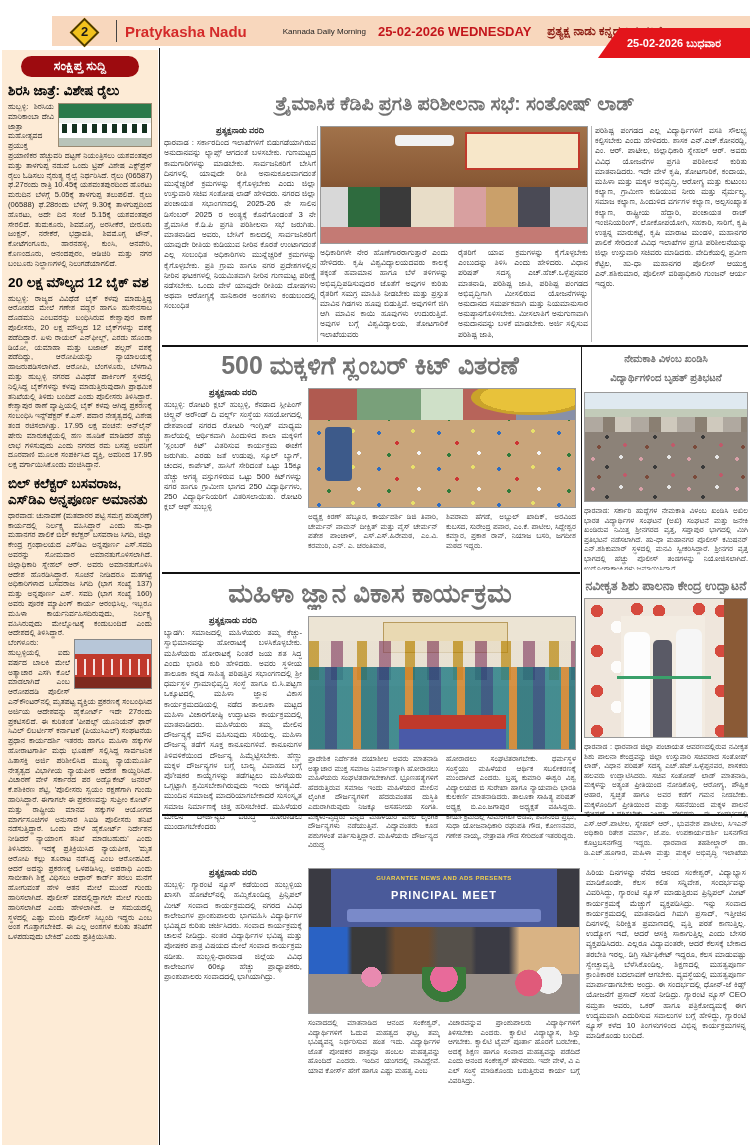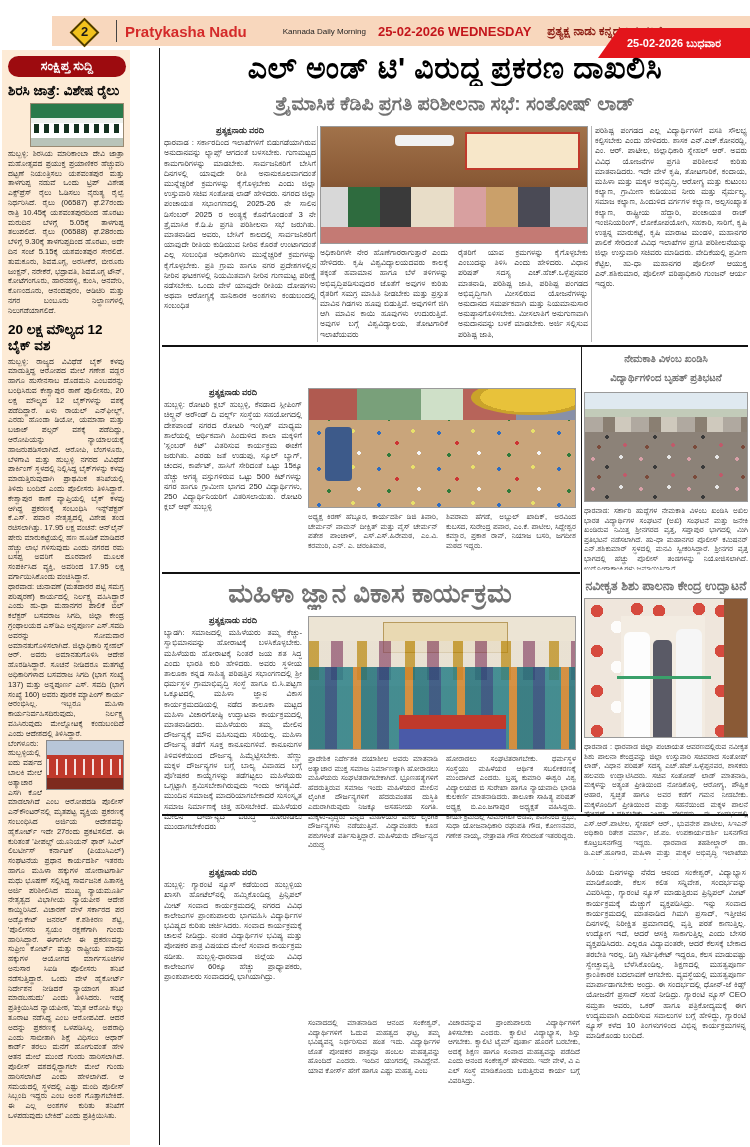--- a/index.html
+++ b/index.html
@@ -15,21 +15,21 @@
             justify-content:center;font-weight:bold;font-size:13px;color:#1a1a1a;}
   .mast-divider{width:1px;height:22px;background:#444;margin:0 8px 0 4px;}
   #mast-title{font-weight:bold;font-size:15px;color:#d42a2a;white-space:nowrap;}
   #mast-subtitle{font-size:8px;color:#222;margin-left:4px;white-space:nowrap;padding-left:32px;}
   #mast-date-en{font-weight:bold;font-size:13px;color:#c3161c;margin-left:12px;white-space:nowrap;}
   #mast-tagline{font-weight:bold;font-size:12px;color:#8a1a10;margin-left:16px;white-space:nowrap;}
   #mast-banner{position:absolute;right:0;top:0;height:30px;width:152px;background:#e3151b;
             clip-path:polygon(14% 0,100% 0,100% 100%,0 100%);display:flex;align-items:center;
             justify-content:center;color:#fff;font-weight:bold;font-size:11px;margin-top:12px;}
   
-  #sidebar{position:absolute;left:2px;top:50px;width:128px;height:1095px;background:#fdebd6;
+  #sidebar{position:absolute;left:2px;top:50px;width:156px;height:1095px;background:#fdebd6;
            padding:4px 6px;box-sizing:border-box;}
   #sidebar-pill{width:118px;margin:2px auto 4px auto;background:#9d0b0f;color:#fff;font-weight:bold;
            font-size:12.5px;text-align:center;border-radius:11px;padding:3px 0;}
   .sb-headline{font-weight:bold;font-size:13.5px;line-height:16px;margin:6px 0 3px 0;color:#000;}
   .sb-body{font-size:7.6px;line-height:9.8px;text-align:justify;color:#1d1d1d;}
   #train-graphic{float:right;width:92px;height:42px;margin:1px 0 2px 4px;position:relative;
            background:linear-gradient(180deg,#2a7a4b 0 34%,#eef2ee 34% 46%,#ffffff 46% 82%,#b9c4b9 82% 100%);
            border:1px solid #9a8a72;}
   #train-windows{position:absolute;left:3px;top:48%;width:86px;height:22%;
            background:repeating-linear-gradient(90deg,#14321f 0 5px,transparent 5px 10px);}
@@ -153,33 +153,33 @@
     <div class="sb-body">
       <span id="train-graphic">
           <span id="train-windows"></span>
         </span>
       <span>ಹುಬ್ಬಳ್ಳಿ: ಶಿರಸಿಯ ಮಾರಿಕಾಂಬಾ ದೇವಿ ಜಾತ್ರಾ ಮಹೋತ್ಸವದ ಪ್ರಯುಕ್ತ ಪ್ರಯಾಣಿಕರ ಹೆಚ್ಚುವರಿ ದಟ್ಟಣೆ ನಿಯಂತ್ರಿಸಲು ಯಶವಂತಪುರ ಮತ್ತು ತಾಳಗುಪ್ಪ ನಡುವೆ ಒಂದು ಟ್ರಿಪ್ ವಿಶೇಷ ಎಕ್ಸ್‌ಪ್ರೆಸ್ ರೈಲು ಓಡಿಸಲು ನೈರುತ್ಯ ರೈಲ್ವೆ ನಿರ್ಧರಿಸಿದೆ. ರೈಲು (06587) ಫೆ.27ರಂದು ರಾತ್ರಿ 10.45ಕ್ಕೆ ಯಶವಂತಪುರದಿಂದ ಹೊರಟು ಮರುದಿನ ಬೆಳಗ್ಗೆ 5.05ಕ್ಕೆ ತಾಳಗುಪ್ಪ ತಲುಪಲಿದೆ. ರೈಲು (06588) ಫೆ.28ರಂದು ಬೆಳಿಗ್ಗೆ 9.30ಕ್ಕೆ ತಾಳಗುಪ್ಪದಿಂದ ಹೊರಟು, ಅದೇ ದಿನ ಸಂಜೆ 5.15ಕ್ಕೆ ಯಶವಂತಪುರ ಸೇರಲಿದೆ. ತುಮಕೂರು, ಶಿವಮೊಗ್ಗ, ಅರಸೀಕೆರೆ, ಬೀರೂರು ಜಂಕ್ಷನ್, ನರೇಕೆರೆ, ಭದ್ರಾವತಿ, ಶಿವಮೊಗ್ಗ ಟೌನ್, ಕೋಟೆಗಂಗೂರು, ಹಾರನಹಳ್ಳಿ, ಕುಂಸಿ, ಆನವೇರಿ, ಕೊಣಂದೂರು, ಆನಂದಪುರಂ, ಆಡಿಚಿರಿ ಮತ್ತು ನಗರ ಬಂಬೂರು ನಿಲ್ದಾಣಗಳಲ್ಲಿ ನಿಲುಗಡೆಯಾಗಲಿದೆ.</span>
     </div>
 
     <div class="sb-headline">20 ಲಕ್ಷ ಮೌಲ್ಯದ 12 ಬೈಕ್ ವಶ</div>
     <div class="sb-body">ಹುಬ್ಬಳ್ಳಿ: ರಾಜ್ಯದ ವಿವಿಧೆಡೆ ಬೈಕ್ ಕಳವು ಮಾಡುತ್ತಿದ್ದ ಆರೋಪದ ಮೇಲೆ ಗಣೇಶ ವಡ್ಡರ ಹಾಗೂ ಹುಸೇನಸಾಬ ದೊಡಮನಿ ಎಂಬವರನ್ನು ಬಂಧಿಸಿರುವ ಕೇಶ್ವಾಪುರ ಠಾಣೆ ಪೊಲೀಸರು, 20 ಲಕ್ಷ ಮೌಲ್ಯದ 12 ಬೈಕ್‌ಗಳನ್ನು ವಶಕ್ಕೆ ಪಡೆದಿದ್ದಾರೆ. ಏಳು ರಾಯಲ್ ಎನ್‌ಫೀಲ್ಡ್, ಎರಡು ಹೊಂಡಾ ಡಿಯೋ, ಯಮಾಹಾ ಮತ್ತು ಬಜಾಜ್ ಪಲ್ಸರ್ ವಶಕ್ಕೆ ಪಡೆದಿದ್ದು, ಆರೋಪಿಯನ್ನು ನ್ಯಾಯಾಲಯಕ್ಕೆ ಹಾಜರುಪಡಿಸಲಾಗಿದೆ. ಆರೋಪಿ, ಬೆಂಗಳೂರು, ಬೆಳಗಾವಿ ಮತ್ತು ಹುಬ್ಬಳ್ಳಿ ನಗರದ ವಿವಿಧೆಡೆ ಪಾರ್ಕಿಂಗ್ ಸ್ಥಳದಲ್ಲಿ ನಿಲ್ಲಿಸಿದ್ದ ಬೈಕ್‌ಗಳನ್ನು ಕಳವು ಮಾಡುತ್ತಿರುವುದಾಗಿ ಪ್ರಾಥಮಿಕ ತನಿಖೆಯಲ್ಲಿ ತಿಳಿದು ಬಂದಿದೆ ಎಂದು ಪೊಲೀಸರು ತಿಳಿಸಿದ್ದಾರೆ. ಕೇಶ್ವಾಪುರ ಠಾಣೆ ವ್ಯಾಪ್ತಿಯಲ್ಲಿ ಬೈಕ್ ಕಳವು ಆಗಿದ್ದ ಪ್ರಕರಣಕ್ಕೆ ಸಂಬಂಧಿಸಿ ಇನ್ಸ್‌ಪೆಕ್ಟರ್ ಕೆ.ಎಸ್. ಪವಾರ ನೇತೃತ್ವದಲ್ಲಿ ವಿಶೇಷ ತಂಡ ರಚಿಸಲಾಗಿತ್ತು. 17.95 ಲಕ್ಷ ವಂಚನೆ: ಆನ್‌ಲೈನ್ ಷೇರು ಮಾರುಕಟ್ಟೆಯಲ್ಲಿ ಹಣ ಹೂಡಿಕೆ ಮಾಡಿದರೆ ಹೆಚ್ಚು ಲಾಭ ಗಳಿಸುವುದು ಎಂದು ನಗರದ ರಮ ಬಸಪ್ಪ ಅವರಿಗೆ ದೂರವಾಣಿ ಮೂಲಕ ಸಂಪರ್ಕಿಸಿದ ವ್ಯಕ್ತಿ, ಅವರಿಂದ 17.95 ಲಕ್ಷ ವರ್ಗಾಯಿಸಿಕೊಂಡು ವಂಚಿಸಿದ್ದಾನೆ.</div>
 
+    <div class="sb-headline">ಬಿಲ್ ಕಲೆಕ್ಟರ್ ಬಸವರಾಜ, ಎಸ್‌ಡಿಎ ಅನ್ನಪೂರ್ಣ ಅಮಾನತು</div>
     <div class="sb-body">ಧಾರವಾಡ: ಚುನಾವಣೆ (ಮತದಾರರ ಪಟ್ಟಿ ಸಮಗ್ರ ಪರಿಷ್ಕರಣೆ) ಕಾರ್ಯದಲ್ಲಿ ನಿರ್ಲಕ್ಷ್ಯ ವಹಿಸಿದ್ದಾರೆ ಎಂದು ಹು-ಧಾ ಮಹಾನಗರ ಪಾಲಿಕೆ ಬಿಲ್ ಕಲೆಕ್ಟರ್ ಬಸವರಾಜ ಸಿಗದಿ, ಜಿಲ್ಲಾ ಕೇಂದ್ರ ಗ್ರಂಥಾಲಯದ ಎಸ್‌ಡಿಎ ಅನ್ನಪೂರ್ಣ ಎಸ್.ಸವದಿ ಅವರನ್ನು ಸೋಮವಾರ ಅಮಾನತುಗೊಳಿಸಲಾಗಿದೆ. ಜಿಲ್ಲಾಧಿಕಾರಿ ಸ್ನೇಹಲ್ ಆರ್. ಅವರು ಅಮಾನತುಗೊಳಿಸಿ ಆದೇಶ ಹೊರಡಿಸಿದ್ದಾರೆ. ಸೂಚನೆ ನೀಡಿದರೂ ಮತಗಟ್ಟೆ ಅಧಿಕಾರಿಗಳಾದ ಬಸವರಾಜ ಸಿಗದಿ (ಭಾಗ ಸಂಖ್ಯೆ 137) ಮತ್ತು ಅನ್ನಪೂರ್ಣ ಎಸ್. ಸವದಿ (ಭಾಗ ಸಂಖ್ಯೆ 160) ಅವರು ಪೂರಕ ಮ್ಯಾಪಿಂಗ್ ಕಾರ್ಯ ಆರಂಭಿಸಿಲ್ಲ. ಇಬ್ಬರೂ ಮಹಿಳಾ ಕಾರ್ಯನಿರ್ವಹಿಸದಿರುವುದು, ನಿರ್ಲಕ್ಷ್ಯ ವಹಿಸಿರುವುದು ಮೇಲ್ನೋಟಕ್ಕೆ ಕಂಡುಬಂದಿದೆ ಎಂದು ಆದೇಶದಲ್ಲಿ ತಿಳಿಸಿದ್ದಾರೆ.</div>
 
     <div class="sb-body">
       <span id="highcourt-photo"></span>
       <span>ಬೆಂಗಳೂರು: ಹುಬ್ಬಳ್ಳಿಯಲ್ಲಿ ಐದು ವರ್ಷದ ಬಾಲಕಿ ಮೇಲೆ ಅತ್ಯಾಚಾರ ಎಸಗಿ ಕೊಲೆ ಮಾಡಲಾಗಿದೆ ಎಂಬ ಆರೋಪದಡಿ ಪೊಲೀಸ್ ಎನ್‌ಕೌಂಟರ್‌ನಲ್ಲಿ ಮೃತಪಟ್ಟ ವ್ಯಕ್ತಿಯ ಪ್ರಕರಣಕ್ಕೆ ಸಂಬಂಧಿಸಿದ ಅರ್ಜಿಯ ಆದೇಶವನ್ನು ಹೈಕೋರ್ಟ್ ಇದೇ 27ರಂದು ಪ್ರಕಟಿಸಲಿದೆ. ಈ ಕುರಿತಂತೆ 'ಪೀಪಲ್ಸ್ ಯೂನಿಯನ್ ಫಾರ್ ಸಿವಿಲ್ ಲಿಬರ್ಟೀಸ್ ಕರ್ನಾಟಕ' (ಪಿಯುಸಿಎಲ್) ಸಂಘಟನೆಯ ಪ್ರಧಾನ ಕಾರ್ಯದರ್ಶಿ ಇತರರು ಹಾಗೂ ಮಹಿಳಾ ಹಕ್ಕುಗಳ ಹೋರಾಟಗಾರ್ತಿ ಮಧು ಭೂಷಣ್ ಸಲ್ಲಿಸಿದ್ದ ಸಾರ್ವಜನಿಕ ಹಿತಾಸಕ್ತಿ ಅರ್ಜಿ ಪರಿಶೀಲಿಸಿದ ಮುಖ್ಯ ನ್ಯಾಯಮೂರ್ತಿ ನೇತೃತ್ವದ ವಿಭಾಗೀಯ ನ್ಯಾಯಪೀಠ ಆದೇಶ ಕಾಯ್ದಿರಿಸಿದೆ. ವಿಚಾರಣೆ ವೇಳೆ ಸರ್ಕಾರದ ಪರ ಅಡ್ವೊಕೇಟ್ ಜನರಲ್ ಕೆ.ಶಶಿಕಿರಣ ಶೆಟ್ಟಿ, 'ಪೊಲೀಸರು ಸ್ವಯಂ ರಕ್ಷಣೆಗಾಗಿ ಗುಂಡು ಹಾರಿಸಿದ್ದಾರೆ. ಈಗಾಗಲೇ ಈ ಪ್ರಕರಣವನ್ನು ಸುಪ್ರೀಂ ಕೋರ್ಟ್ ಮತ್ತು ರಾಷ್ಟ್ರೀಯ ಮಾನವ ಹಕ್ಕುಗಳ ಆಯೋಗದ ಮಾರ್ಗಸೂಚಿಗಳ ಅನುಸಾರ ಸಿಐಡಿ ಪೊಲೀಸರು ತನಿಖೆ ನಡೆಸುತ್ತಿದ್ದಾರೆ. ಒಂದು ವೇಳೆ ಹೈಕೋರ್ಟ್ ನಿರ್ದೇಶನ ನೀಡಿದರೆ ನ್ಯಾಯಾಂಗ ತನಿಖೆ ಮಾಡಬಹುದು' ಎಂದು ತಿಳಿಸಿದರು. ಇದಕ್ಕೆ ಪ್ರತಿಕ್ರಿಯಿಸಿದ ನ್ಯಾಯಪೀಠ, 'ಮೃತ ಆರೋಪಿ ಕಲ್ಲು ತೂರಾಟ ನಡೆಸಿದ್ದ ಎಂಬ ಆರೋಪವಿದೆ. ಆದರೆ ಅದನ್ನು ಪ್ರಕರಣಕ್ಕೆ ಒಳಪಡಿಸಿಲ್ಲ. ಅಪರಾಧಿ ಎಂದು ಸಾಬೀತಾಗಿ ಶಿಕ್ಷೆ ವಿಧಿಸಲು ಆಧಾರ್ ಕಾರ್ಡ್ ತರಲು ಮನೆಗೆ ಹೋಗುವಂತೆ ಹೇಳಿ ಆತನ ಮೇಲೆ ಮುಂದೆ ಗುಂಡು ಹಾರಿಸಲಾಗಿದೆ. ಪೊಲೀಸ್ ವಶದಲ್ಲಿದ್ದಾಗಲೇ ಮೇಲೆ ಗುಂಡು ಹಾರಿಸಲಾಗಿದೆ ಎಂದು ಹೇಳಲಾಗಿದೆ. ಆ ಸಮಯದಲ್ಲಿ ಸ್ಥಳದಲ್ಲಿ ಎಷ್ಟು ಮಂದಿ ಪೊಲೀಸ್ ಸಿಬ್ಬಂದಿ ಇದ್ದರು ಎಂಬ ಅಂಶ ಗೊತ್ತಾಗಬೇಕಿದೆ. ಈ ಎಲ್ಲ ಅಂಶಗಳ ಕುರಿತು ತನಿಖೆಗೆ ಒಳಪಡುವುದು ಬೇಕಿದೆ' ಎಂದು ಪ್ರತಿಕ್ರಿಯಿಸಿತು.</span>
     </div>
   </div>
 
   <div class="vrule" style="left:159px;top:48px;height:1097px;"></div>
 
   <div id="main">
 
-    <div class="headline-xl" style="top:2px;">ಎಲ್ ಅಂಡ್ ಟಿ' ವಿರುದ್ಧ ಪ್ರಕರಣ ದಾಖಲಿಸಿ</div>
     <div class="headline-lg" style="left:0;top:44px;width:586px;font-size:19px;line-height:24px;white-space:nowrap;">ತ್ರೈಮಾಸಿಕ ಕೆಡಿಪಿ ಪ್ರಗತಿ ಪರಿಶೀಲನಾ ಸಭೆ: ಸಂತೋಷ್ ಲಾಡ್</div>
 
     <div class="colbox" style="left:2px;top:78px;width:152px;height:216px;">
       <span class="credit">ಪ್ರತ್ಯಕ್ಷನಾಡು ವರದಿ</span>
       <span>ಧಾರವಾಡ : ಸರ್ಕಾರದಿಂದ ಇಲಾಖೆಗಳಿಗೆ ಬಿಡುಗಡೆಯಾಗಿರುವ ಅನುದಾನವನ್ನು ಲ್ಯಾಪ್ಸ್ ಆಗದಂತೆ ಬಳಸಬೇಕು. ಗುಣಮಟ್ಟದ ಕಾಮಗಾರಿಗಳನ್ನು ಮಾಡಬೇಕು. ಸಾರ್ವಜನಿಕರಿಗೆ ಬೇಸಿಗೆ ದಿನಗಳಲ್ಲಿ ಯಾವುದೇ ರೀತಿ ಅನಾನುಕೂಲವಾಗದಂತೆ ಮುನ್ನೆಚ್ಚರಿಕೆ ಕ್ರಮಗಳನ್ನು ಕೈಗೊಳ್ಳಬೇಕು ಎಂದು ಜಿಲ್ಲಾ ಉಸ್ತುವಾರಿ ಸಚಿವ ಸಂತೋಷ ಲಾಡ್ ಹೇಳಿದರು. ನಗರದ ಜಿಲ್ಲಾ ಪಂಚಾಯತ ಸಭಾಂಗಣದಲ್ಲಿ 2025-26 ನೇ ಸಾಲಿನ ಡಿಸೆಂಬರ್ 2025 ರ ಅಂತ್ಯಕ್ಕೆ ಕೊನೆಗೊಂಡಂತೆ 3 ನೇ ತ್ರೈಮಾಸಿಕ ಕೆ.ಡಿ.ಪಿ ಪ್ರಗತಿ ಪರಿಶೀಲನಾ ಸಭೆ ಜರುಗಿತು. ಮಾತನಾಡಿದ ಅವರು, ಬೇಸಿಗೆ ಕಾಲದಲ್ಲಿ ಸಾರ್ವಜನಿಕರಿಗೆ ಯಾವುದೇ ರೀತಿಯ ಕುಡಿಯುವ ನೀರಿನ ಕೊರತೆ ಉಂಟಾಗದಂತೆ ಎಲ್ಲ ಸಂಬಂಧಿತ ಅಧಿಕಾರಿಗಳು ಮುನ್ನೆಚ್ಚರಿಕೆ ಕ್ರಮಗಳನ್ನು ಕೈಗೊಳ್ಳಬೇಕು. ಪ್ರತಿ ಗ್ರಾಮ ಹಾಗೂ ನಗರ ಪ್ರದೇಶಗಳಲ್ಲಿನ ನೀರಿನ ಘಟಕಗಳಲ್ಲಿ ನಿಯಮಿತವಾಗಿ ನೀರಿನ ಗುಣಮಟ್ಟ ಪರೀಕ್ಷೆ ನಡೆಸಬೇಕು. ಒಂದು ವೇಳೆ ಯಾವುದೇ ರೀತಿಯ ದೋಷಗಳು ಅಥವಾ ಆರೋಗ್ಯಕ್ಕೆ ಹಾನಿಕಾರಕ ಅಂಶಗಳು ಕಂಡುಬಂದಲ್ಲಿ ಸಂಬಂಧಿತ</span>
     </div>
 
     <div class="photo" id="lead-photo" style="left:158px;top:78px;width:268px;height:118px;">
       <div class="banner"></div>
       <div class="ac"></div>
@@ -190,20 +190,21 @@
     <div class="colbox" style="left:296px;top:200px;width:130px;height:94px;">ರೈತರಿಗೆ ಯಾವ ಕ್ರಮಗಳನ್ನು ಕೈಗೊಳ್ಳಬೇಕು ಎಂಬುದನ್ನು ತಿಳಿಸಿ ಎಂದು ಹೇಳಿದರು. ವಿಧಾನ ಪರಿಷತ್ ಸದಸ್ಯ ಎಚ್.ಹೆಚ್.ಒಳ್ಳೆಪ್ಪನವರ ಮಾತನಾಡಿ, ಪರಿಶಿಷ್ಟ ಜಾತಿ, ಪರಿಶಿಷ್ಟ ಪಂಗಡದ ಅಭಿವೃದ್ಧಿಗಾಗಿ ಮೀಸಲಿರುವ ಯೋಜನೆಗಳನ್ನು ಅನುದಾನದ ಸಮರ್ಪಕವಾಗಿ ಮತ್ತು ನಿಯಮಾನುಸಾರ ಅನುಷ್ಠಾನಗೊಳಿಸಬೇಕು. ಮೀಸಲಾತಿಗೆ ಅನುಗುಣವಾಗಿ ಅನುದಾನವನ್ನು ಬಳಕೆ ಮಾಡಬೇಕು. ಅರ್ಜಿ ಸಲ್ಲಿಸುವ ಪರಿಶಿಷ್ಟ ಜಾತಿ,</div>
 
     <div class="crule" style="left:155px;top:78px;height:216px;"></div>
     <div class="crule" style="left:429px;top:78px;height:216px;"></div>
 
     <div class="colbox" style="left:433px;top:78px;width:152px;height:216px;">ಪರಿಶಿಷ್ಟ ಪಂಗಡದ ಎಲ್ಲ ವಿದ್ಯಾರ್ಥಿಗಳಿಗೆ ವಸತಿ ಸೌಲಭ್ಯ ಕಲ್ಪಿಸಬೇಕು ಎಂದು ಹೇಳಿದರು. ಶಾಸಕ ಎನ್.ಎಚ್.ಕೋನರಡ್ಡಿ, ಎಂ. ಆರ್. ಪಾಟೀಲ, ಜಿಲ್ಲಾಧಿಕಾರಿ ಸ್ನೇಹಲ್ ಆರ್. ಅವರು ವಿವಿಧ ಯೋಜನೆಗಳ ಪ್ರಗತಿ ಪರಿಶೀಲನೆ ಕುರಿತು ಮಾತನಾಡಿದರು. ಇದೇ ವೇಳೆ ಕೃಷಿ, ತೋಟಗಾರಿಕೆ, ಕಂದಾಯ, ಮಹಿಳಾ ಮತ್ತು ಮಕ್ಕಳ ಅಭಿವೃದ್ಧಿ, ಆರೋಗ್ಯ ಮತ್ತು ಕುಟುಂಬ ಕಲ್ಯಾಣ, ಗ್ರಾಮೀಣ ಕುಡಿಯುವ ನೀರು ಮತ್ತು ನೈರ್ಮಲ್ಯ, ಸಮಾಜ ಕಲ್ಯಾಣ, ಹಿಂದುಳಿದ ವರ್ಗಗಳ ಕಲ್ಯಾಣ, ಅಲ್ಪಸಂಖ್ಯಾತ ಕಲ್ಯಾಣ, ರಾಷ್ಟ್ರೀಯ ಹೆದ್ದಾರಿ, ಪಂಚಾಯತ ರಾಜ್ ಇಂಜಿನಿಯರಿಂಗ್, ಲೋಕೋಪಯೋಗಿ, ಸಹಕಾರಿ, ಸಾರಿಗೆ, ಕೃಷಿ ಉತ್ಪನ್ನ ಮಾರುಕಟ್ಟೆ, ಕೃಷಿ ಮಾರಾಟ ಮಂಡಳಿ, ಮಹಾನಗರ ಪಾಲಿಕೆ ಸೇರಿದಂತೆ ವಿವಿಧ ಇಲಾಖೆಗಳ ಪ್ರಗತಿ ಪರಿಶೀಲನೆಯನ್ನು ಜಿಲ್ಲಾ ಉಸ್ತುವಾರಿ ಸಚಿವರು ಮಾಡಿದರು. ವೇದಿಕೆಯಲ್ಲಿ ಪ್ರವೀಣ ಕೆಟ್ಟಿಲ, ಹು-ಧಾ ಮಹಾನಗರ ಪೊಲೀಸ್ ಆಯುಕ್ತ ಎನ್.ಶಶಿಕುಮಾರ, ಪೊಲೀಸ್ ವರಿಷ್ಠಾಧಿಕಾರಿ ಗುಂಜನ್ ಆರ್ಯ ಇದ್ದರು.</div>
 
     <div class="hrule" style="top:297px;"></div>
     <div class="vrule" style="left:419px;top:299px;height:465px;"></div>
 
+    <div class="headline-lg" style="left:0;top:301px;width:416px;font-size:25px;line-height:32px;white-space:nowrap;">500 ಮಕ್ಕಳಿಗೆ ಸ್ಲಂಬರ್ ಕಿಟ್ ವಿತರಣೆ</div>
     <div class="colbox" style="left:2px;top:340px;width:138px;height:182px;">
       <span class="credit">ಪ್ರತ್ಯಕ್ಷನಾಡು ವರದಿ</span>
       <span>ಹುಬ್ಬಳ್ಳಿ: ರೋಟರಿ ಕ್ಲಬ್ ಹುಬ್ಬಳ್ಳಿ, ಕೆನಡಾದ ಸ್ಲೀಪಿಂಗ್ ಚಿಲ್ಡ್ರನ್ ಅರೌಂಡ್ ದಿ ವರ್ಲ್ಡ್ ಸಂಸ್ಥೆಯ ಸಹಯೋಗದಲ್ಲಿ ದೇಶಪಾಂಡೆ ನಗರದ ರೋಟರಿ ಇಂಗ್ಲಿಷ್ ಮಾಧ್ಯಮ ಶಾಲೆಯಲ್ಲಿ ಆರ್ಥಿಕವಾಗಿ ಹಿಂದುಳಿದ ಶಾಲಾ ಮಕ್ಕಳಿಗೆ 'ಸ್ಲಂಬರ್ ಕಿಟ್' ವಿತರಿಸುವ ಕಾರ್ಯಕ್ರಮ ಈಚೆಗೆ ಜರುಗಿತು. ಎರಡು ಜತೆ ಉಡುಪು, ಸ್ಕೂಲ್ ಬ್ಯಾಗ್, ಚಂದನ, ಕಾರ್ಪೆಟ್, ಹಾಸಿಗೆ ಸೇರಿದಂತೆ ಒಟ್ಟು 15ಕ್ಕೂ ಹೆಚ್ಚು ಅಗತ್ಯ ವಸ್ತುಗಳಿರುವ ಒಟ್ಟು 500 ಕಿಟ್‌ಗಳನ್ನು ನಗರ ಹಾಗೂ ಗ್ರಾಮೀಣ ಭಾಗದ 250 ವಿದ್ಯಾರ್ಥಿಗಳು, 250 ವಿದ್ಯಾರ್ಥಿನಿಯರಿಗೆ ವಿತರಿಸಲಾಯಿತು. ರೋಟರಿ ಕ್ಲಬ್ ಆಫ್ ಹುಬ್ಬಳ್ಳಿ</span>
     </div>
     <div class="photo" id="slumber-photo" style="left:146px;top:340px;width:268px;height:120px;">
       <div class="bg"></div>
       <div class="canopy"></div>
       <div class="adult"></div>
     </div>
     <div class="capbox" style="left:146px;top:464px;width:130px;height:58px;">ಅಧ್ಯಕ್ಷ ಕಿರಣ್ ಹೆಬ್ಸೂರ, ಕಾರ್ಯದರ್ಶಿ ಡಿಜಿ ತಿವಾರಿ, ಚೇರ್ಮನ್ ವಾಮನ್ ದೀಕ್ಷಿತ್ ಮತ್ತು ವೈಸ್ ಚೇರ್ಮನ್ ಪತೇಶ ಪಾಂಚಾಳ್, ಎಸ್.ಎಸ್.ಹಿರೇಮಠ, ಎಂ.ವಿ. ಕರಮುರಿ, ಎನ್. ಎ. ಚರಂತಿಮಠ,</div>
@@ -246,17 +247,28 @@
       <div class="door"></div>
     </div>
     <div class="capbox" style="left:422px;top:694px;width:164px;height:118px;">ಧಾರವಾಡ : ಧಾರವಾಡ ಜಿಲ್ಲಾ ಪಂಚಾಯತ ಆವರಣದಲ್ಲಿರುವ ನವೀಕೃತ ಶಿಶು ಪಾಲನಾ ಕೇಂದ್ರವನ್ನು ಜಿಲ್ಲಾ ಉಸ್ತುವಾರಿ ಸಚಿವರಾದ ಸಂತೋಷ್ ಲಾಡ್, ವಿಧಾನ ಪರಿಷತ್ ಸದಸ್ಯ ಎಚ್.ಹೆಚ್.ಒಳ್ಳೆಪ್ಪನವರ, ಶಾಸಕರು ಹಲವರು ಉದ್ಘಾಟಿಸಿದರು. ಸಚಿವ ಸಂತೋಷ್ ಲಾಡ್ ಮಾತನಾಡಿ, ಮಕ್ಕಳನ್ನು ಅತ್ಯಂತ ಪ್ರೀತಿಯಿಂದ ನೋಡಿಕೊಳ್ಳಿ, ಆರೋಗ್ಯ, ಪೌಷ್ಟಿಕ ಆಹಾರ, ಸ್ವಚ್ಛತೆ ಹಾಗೂ ಅವರ ಕಡೆಗೆ ಗಮನ ನೀಡಬೇಕು. ಮಕ್ಕಳೊಂದಿಗೆ ಪ್ರೀತಿಯಿಂದ ಮತ್ತು ಸಹನೆಯಿಂದ ಮಕ್ಕಳ ಪಾಲನೆ ಪೋಷಣೆ ಒದಗಿಸಬೇಕು ಎಂದು ಹೇಳಿದರು. ಈ ಸಂದರ್ಭದಲ್ಲಿ ಎಸ್.ಆರ್.ಪಾಟೀಲ, ಸ್ನೇಹಲ್ ಆರ್., ಭುವನೇಶ ಪಾಟೀಲ, ಸಿಇಎನ್ ಅಧಿಕಾರಿ ರಿತೇಶ ವರ್ಮಾ, ಜೆ.ಪಂ. ಉಪಕಾರ್ಯದರ್ಶಿ ಬಸನಗೌಡ ಕೊಟ್ರಬಸನಗೌಡ್ರ ಇದ್ದರು. ಧಾರವಾಡ ತಹಶೀಲ್ದಾರ್ ಡಾ. ಡಿ.ಎಚ್.ಹೂಗಾರ, ಮಹಿಳಾ ಮತ್ತು ಮಕ್ಕಳ ಅಭಿವೃದ್ಧಿ ಇಲಾಖೆಯ ಉಪನಿರ್ದೇಶಕಿ ಡಾ. ಎಸ್.ಎಚ್. ಮಾನಿಕಟ್ಟಿ, ಸಿಡಿಪಿಒ ಮಹಾಂತೇಶ, ಮಹಿಳಾ ಮತ್ತು ಮಕ್ಕಳ ಕಲ್ಯಾಣ ಇಲಾಖೆಯ ಅಧಿಕಾರಿಗಳು, ಶಿಶು ಅಭಿವೃದ್ಧಿ ಯೋಜನಾಧಿಕಾರಿ ಸೇರಿದಂತೆ, ಯಶೋಧ ಭಜಂತ್ರಿ ಸೇರಿದಂತೆ ಇತರರಿದ್ದರು.</div>
 
     <div class="hrule" style="top:766px;"></div>
 
     <div class="colbox" style="left:2px;top:820px;width:138px;height:274px;">
       <span class="credit">ಪ್ರತ್ಯಕ್ಷನಾಡು ವರದಿ</span>
       <span>ಹುಬ್ಬಳ್ಳಿ: ಗ್ಯಾರಂಟಿ ನ್ಯೂಸ್ ಕಡೆಯಿಂದ ಹುಬ್ಬಳ್ಳಿಯ ಖಾಸಗಿ ಹೋಟೆಲ್‌ನಲ್ಲಿ ಹಮ್ಮಿಕೊಂಡಿದ್ದ ಪ್ರಿನ್ಸಿಪಲ್ ಮೀಟ್ ಸಂವಾದ ಕಾರ್ಯಕ್ರಮದಲ್ಲಿ ನಗರದ ವಿವಿಧ ಕಾಲೇಜುಗಳ ಪ್ರಾಂಶುಪಾಲರು ಭಾಗವಹಿಸಿ ವಿದ್ಯಾರ್ಥಿಗಳ ಭವಿಷ್ಯದ ಕುರಿತು ಚರ್ಚಿಸಿದರು. ಸಂವಾದ ಕಾರ್ಯಕ್ರಮಕ್ಕೆ ಚಾಲನೆ ನೀಡಿದ್ರು. ನಂತರ ವಿದ್ಯಾರ್ಥಿಗಳ ಭವಿಷ್ಯ ಮತ್ತು ಪೋಷಕರ ಪಾತ್ರ ವಿಷಯದ ಮೇಲೆ ಸಂವಾದ ಕಾರ್ಯಕ್ರಮ ನಡೀತು. ಹುಬ್ಬಳ್ಳಿ-ಧಾರವಾಡ ಜಿಲ್ಲೆಯ ವಿವಿಧ ಕಾಲೇಜುಗಳ 60ಕ್ಕೂ ಹೆಚ್ಚು ಪ್ರಾಧ್ಯಾಪಕರು, ಪ್ರಾಂಶುಪಾಲರು ಸಂವಾದದಲ್ಲಿ ಭಾಗಿಯಾಗಿದ್ರು.</span>
     </div>
+    <div class="photo" id="meet-photo" style="left:146px;top:820px;width:272px;height:146px;">
+      <div class="pm-banner"></div>
+      <div class="pm-line1">GUARANTEE NEWS AND ADS PRESENTS</div>
+      <div class="pm-line2">PRINCIPAL MEET</div>
+      <div class="pm-strip"></div>
+      <div class="people"></div>
+      <div class="table"></div>
+      <div class="bouquet"></div>
+      <div class="flowers"></div>
+      <div class="roses"></div>
+    </div>
     <div class="capbox" style="left:146px;top:970px;width:132px;height:124px;">ಸಂವಾದದಲ್ಲಿ ಮಾತನಾಡಿದ ಆನಂದ ಸಂಕೇಶ್ವರ್, ವಿದ್ಯಾರ್ಥಿಗಳಿಗೆ ಓದುವ ಮಹತ್ವದ ಘಟ್ಟ, ತಮ್ಮ ಭವಿಷ್ಯವನ್ನ ನಿರ್ಧರಿಸುವ ಹಂತ ಇದು. ವಿದ್ಯಾರ್ಥಿಗಳ ಜೊತೆ ಪೋಷಕರ ಪಾತ್ರವೂ ಹಂಬಲ ಮಹತ್ವವನ್ನು ಹೊಂದಿದೆ ಎಂದರು. ಇಂದಿನ ಯುಗದಲ್ಲಿ ನಾವಿದ್ದೇವೆ. ಯಾವ ಕೋರ್ಸ್ ಹೇಗೆ ಹಾಗೂ ಎಷ್ಟು ಮಹತ್ವ ಎಂಬ</div>
     <div class="capbox" style="left:286px;top:970px;width:132px;height:124px;">ವಿಚಾರವನ್ನುವ ಪ್ರಾಂಶುಪಾಲರು ವಿದ್ಯಾರ್ಥಿಗಳಿಗೆ ತಿಳಿಸಬೇಕು ಎಂದರು. ಕ್ವಾಲಿಟಿ ವಿದ್ಯಾಭ್ಯಾಸ, ಶಿಸ್ತು ಆಗಬೇಕು. ಕ್ವಾಲಿಟಿ ಟೈಮ್ ಪೂರ್ತಾ ಹೊರಗೆ ಬರಬೇಕು, ಅದಕ್ಕೆ ಶಿಕ್ಷಣ ಹಾಗೂ ಸಂವಾದ ಮಹತ್ವವನ್ನು ಪಡೆದಿದೆ ಎಂದು ಆನಂದ ಸಂಕೇಶ್ವರ್ ಹೇಳಿದರು. ಇದೇ ವೇಳೆ, ವಿ ಎ ಎಲ್ ಸಂಸ್ಥೆ ಮಾಡಿಕೊಂಡು ಬರುತ್ತಿರುವ ಕಾರ್ಯ ಬಗ್ಗೆ ವಿವರಿಸಿದ್ರು.</div>
     <div class="colbox" style="left:424px;top:820px;width:160px;height:274px;">ಹಿರಿಯ ದಿನಗಳನ್ನು ನೆನೆದ ಆನಂದ ಸಂಕೇಶ್ವರ್, ವಿದ್ಯಾಭ್ಯಾಸ ಮಾಡಿಕೊಂಡೇ, ಕೆಲಸ ಕಲಿತ ಸನ್ನಿವೇಶ, ಸಂದರ್ಭವನ್ನು ವಿವರಿಸಿದ್ದು, ಗ್ಯಾರಂಟಿ ನ್ಯೂಸ್ ಮಾಡುತ್ತಿರುವ ಪ್ರಿನ್ಸಿಪಲ್ ಮೀಟ್ ಕಾರ್ಯಕ್ರಮಕ್ಕೆ ಮೆಚ್ಚುಗೆ ವ್ಯಕ್ತಪಡಿಸಿದ್ರು. ಇನ್ನು ಸಂವಾದ ಕಾರ್ಯಕ್ರಮದಲ್ಲಿ ಮಾತನಾಡಿದ ಗಿಮಗಿ ಪ್ರಸಾದ್, ಇತ್ತೀಚಿನ ದಿನಗಳಲ್ಲಿ ನಿರೀಕ್ಷಿತ ಪ್ರಮಾಣದಲ್ಲಿ ವೃತ್ತಿ ಪರತೆ ಕಾಣುತ್ತಿಲ್ಲ. ಉದ್ಯೋಗ ಇದೆ, ಆದರೆ ಆಸಕ್ತಿ ಸಾಕಾಗುತ್ತಿಲ್ಲ ಎಂದು ಬೇಸರ ವ್ಯಕ್ತಪಡಿಸಿದರು. ಎಲ್ಲರೂ ವಿದ್ಯಾವಂತರೇ, ಆದರೆ ಕೆಲಸಕ್ಕೆ ಬೇಕಾದ ತರಬೇತಿ ಇರಲ್ಲ. ಡಿಗ್ರಿ ಸರ್ಟಿಫಿಕೇಟ್ ಇದ್ದರೂ, ಕೆಲಸ ಮಾಡುವಷ್ಟು ಸ್ವೇಚ್ಛಾವೃತ್ತಿ ಬೆಳೆಸಿಕೊಂಡಿಲ್ಲ. ಶಿಕ್ಷಣದಲ್ಲಿ ಮಹತ್ವಪೂರ್ಣ ಕ್ರಾಂತಿಕಾರಕ ಬದಲಾವಣೆ ಆಗಬೇಕು. ವ್ಯವಸ್ಥೆಯಲ್ಲಿ ಮಹತ್ವಪೂರ್ಣ ಮಾರ್ಪಾಡಾಗಬೇಕು ಅಂದ್ರು. ಈ ಸಂದರ್ಭದಲ್ಲಿ ಧೋನ್-ಜೆ ಕಿಡ್ಸ್ ಯೋಜನೆಗೆ ಪ್ರಸಾದ್ ಸಲಹೆ ನೀಡಿದ್ರು. ಗ್ಯಾರಂಟಿ ನ್ಯೂಸ್ CEO ನಮ್ರತಾ ಅವರು, ಒಕರ್ ಹಾಗೂ ಪತ್ರಿಕೋದ್ಯಮಕ್ಕೆ ಈಗ ಉದ್ಯಮವಾಗಿ ಎದುರಿಸುವ ಸವಾಲುಗಳ ಬಗ್ಗೆ ಹೇಳಿದ್ದು, ಗ್ಯಾರಂಟಿ ನ್ಯೂಸ್ ಕಳೆದ 10 ತಿಂಗಳುಗಳಿಂದ ವಿಭಿನ್ನ ಕಾರ್ಯಕ್ರಮಗಳನ್ನ ಮಾಡಿಕೊಂಡು ಬಂದಿದೆ.</div>
   </div>
 </div>
 
 </body></html>

